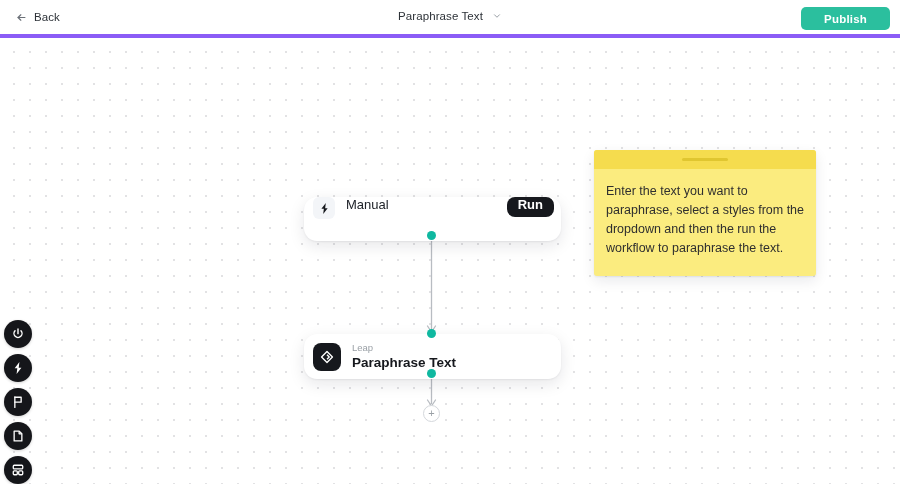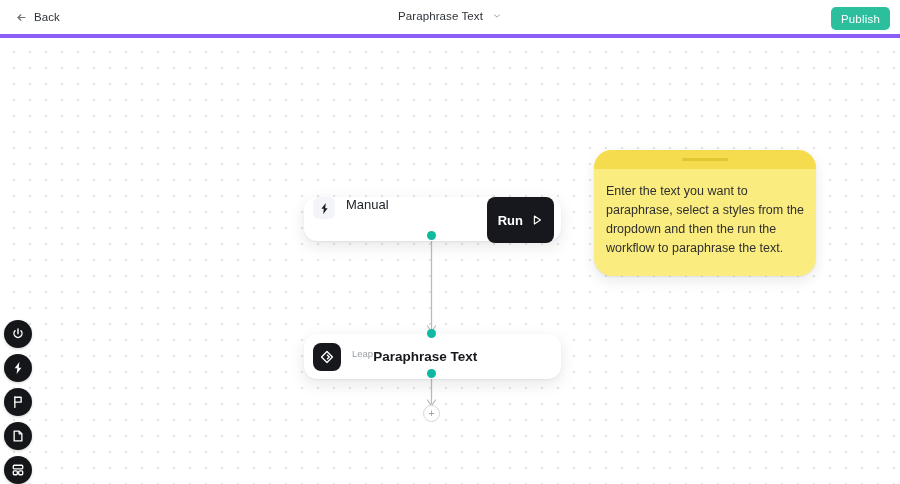--- a/index.html
+++ b/index.html
@@ -70,28 +70,28 @@
   }
   .chev {
     width: 10px; height: 10px;
     color: #9aa0a6;
     display: block;
   }
   .publish-btn {
     position: absolute;
     right: 10px; top: 7px;
     height: 23px;
-    padding: 0 10px;
+    padding: 0 23px;
     border: none;
     border-radius: 5px;
     background: #2bbf9e;
     color: #ffffff;
     font-family: "Liberation Sans", sans-serif;
     font-size: 11.5px;
-    font-weight: 400;
+    font-weight: 700;
     letter-spacing: .2px;
     cursor: pointer;
     display: flex;
     align-items: center;
     justify-content: center;
   }
 
   
   .canvas {
     position: absolute;
@@ -161,33 +161,34 @@
     flex: 0 0 auto;
   }
   .icon-chip svg { width: 13px; height: 13px; color: #16181d; display:block; }
   .node-manual-label {
     margin-left: 11px;
     font-size: 13px;
     color: #20242a;
     flex: 1 1 auto;
   }
   .run-btn {
-    height: 46px;
+    height: 20px;
     padding: 0 11px;
     border: none;
     border-radius: 8px;
     background: #16181d;
     color: #ffffff;
     font-family: "Liberation Sans", sans-serif;
     font-size: 13px;
     font-weight: 700;
     display: flex;
     align-items: center;
     gap: 8px;
     cursor: pointer;
+    flex-direction: column;
   }
   .run-btn svg { width: 12px; height: 12px; display:block; }
 
   .node-leap {
     left: 304px;
     top: 296px;
     width: 257px;
     height: 45px;
     display: flex;
     align-items: center;
@@ -199,21 +200,21 @@
     background: #16181d;
     display: flex;
     align-items: center;
     justify-content: center;
     flex: 0 0 auto;
   }
   .leap-logo svg { width: 16px; height: 16px; display: block; color:#ffffff; }
   .leap-text {
     margin-left: 11px;
     display: flex;
-    flex-direction: row;
+    flex-direction: column;
     justify-content: center;
     line-height: 1.15;
   }
   .leap-sub {
     font-size: 9.5px;
     color: #9aa0a6;
     margin-bottom: 1px;
   }
   .leap-title {
     font-size: 13.5px;
@@ -253,21 +254,21 @@
     font-family: "Liberation Sans", sans-serif;
   }
 
   
   .sticky {
     position: absolute;
     left: 594px;
     top: 112px;
     width: 222px;
     height: 126px;
-    border-radius: 18px;
+    border-radius: 3px;
     background: #fbec7f;
     box-shadow: 0 1px 2px rgba(16,24,40,.07), 0 5px 14px rgba(16,24,40,.09);
     overflow: hidden;
     z-index: 20;
   }
   .sticky-head {
     height: 19px;
     background: #f5dc4e;
     display: flex;
     align-items: center;

